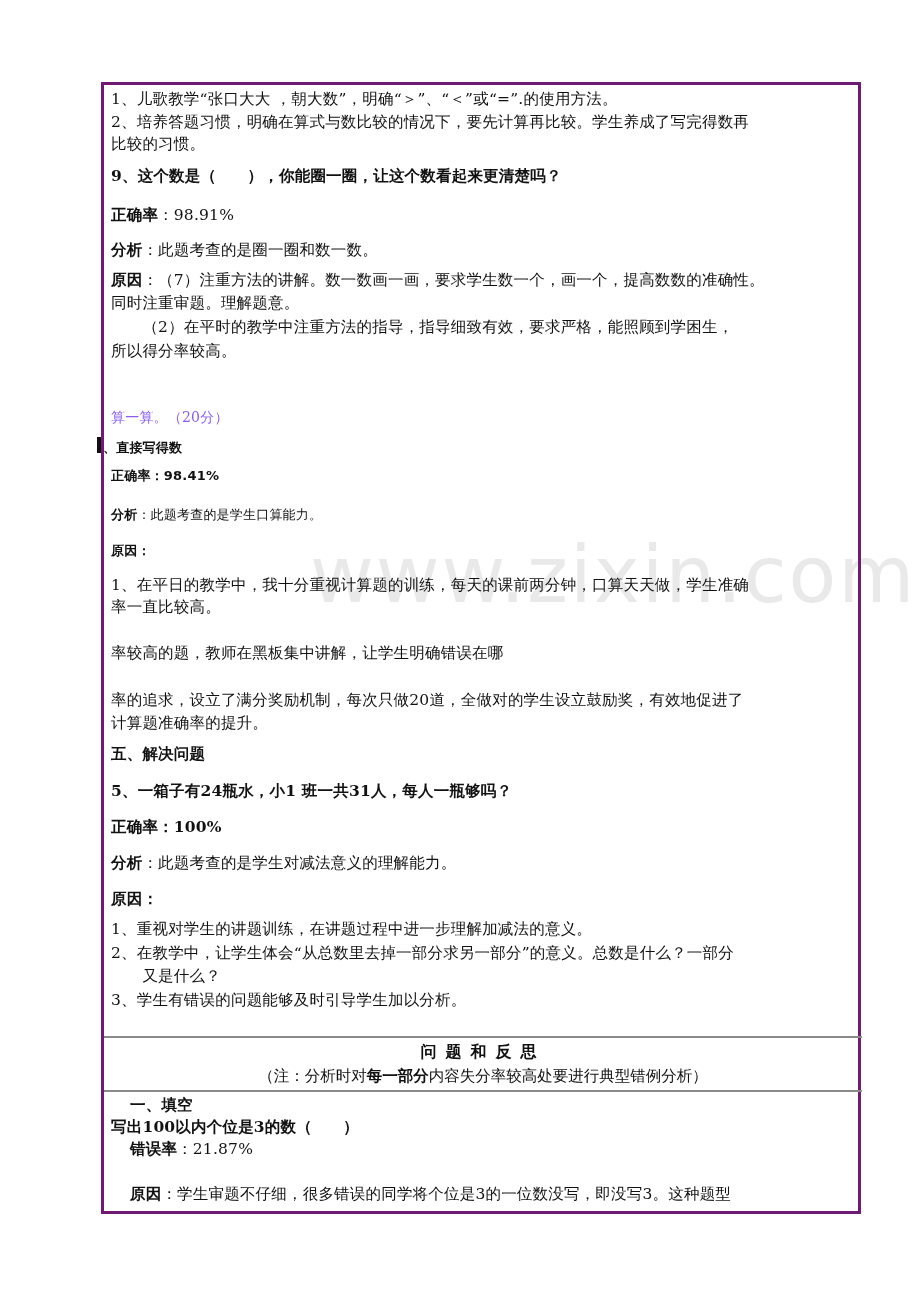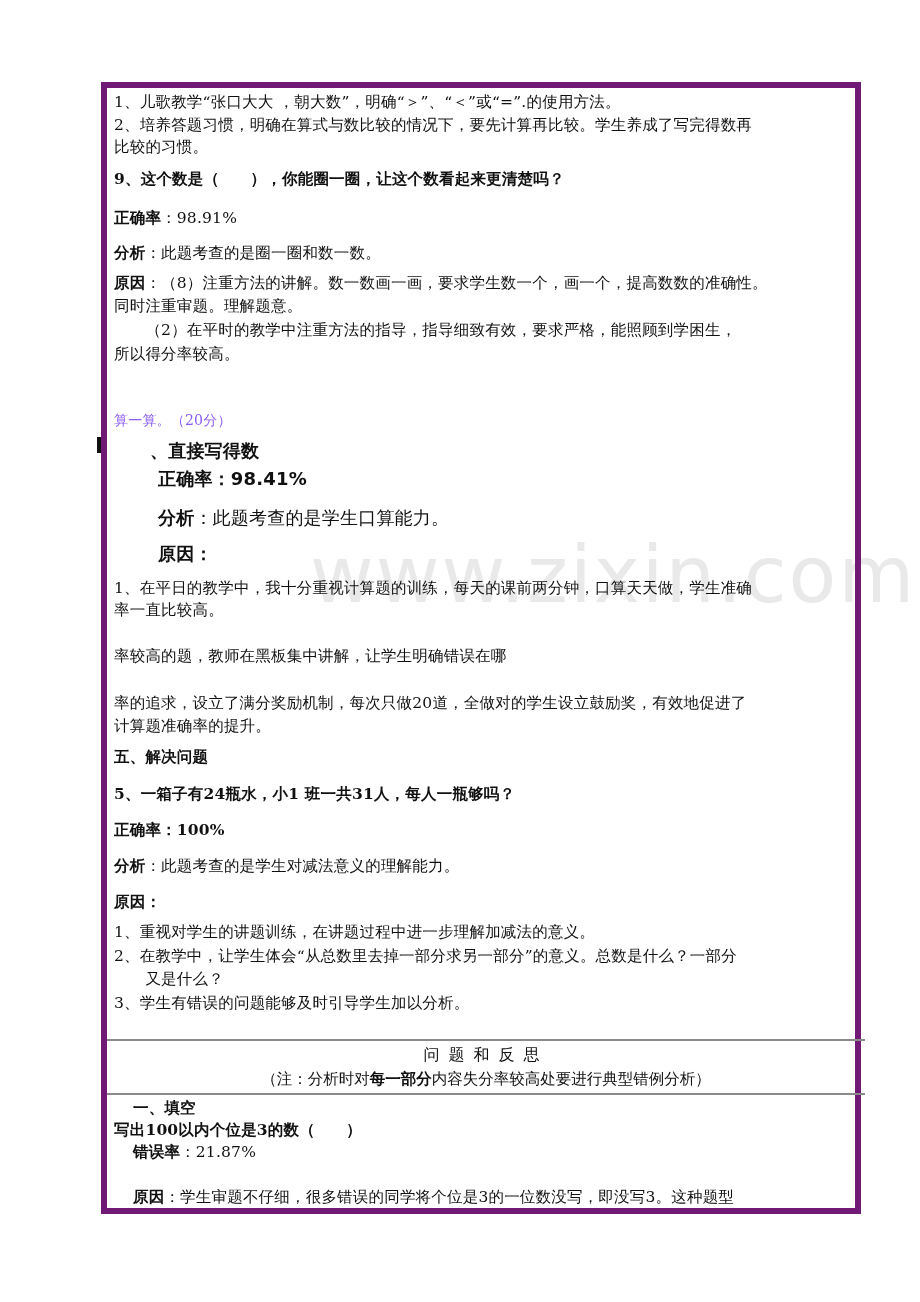--- a/index.html
+++ b/index.html
@@ -1,32 +1,32 @@
 <!DOCTYPE html>
 <html><head>
 <meta charset="utf-8">
 <style>
   html, body { margin:0; padding:0; background:#ffffff; }
   body { width:920px; height:1302px; position:relative; overflow:hidden;
          font-family:"DejaVu Serif","Liberation Serif",serif; color:#111; }
   .table { position:absolute; left:101px; top:82px; width:760px; height:1132px;
-           border:6px solid #701a75; box-sizing:border-box; }
+           border:3px solid #701a75; box-sizing:border-box; }
   .cell1 { position:absolute; left:0; top:0; width:758px; height:951px; }
   .divider { position:absolute; left:0; width:758px; height:0; border-top:2px solid #8a8a8a; }
   .cell2 { position:absolute; left:0; top:953px; width:758px; height:52px; text-align:center; }
   .cell3 { position:absolute; left:0; top:1007px; width:758px; height:156px; }
   .ln { position:absolute; left:7px; font-size:15.5px; line-height:20px; white-space:nowrap; letter-spacing:0.2px; }
   .b { font-weight:bold; }
-  .big { font-size:18px;margin-left:44px; }
+  .big { font-size:13px; }
   .sans { font-family:"DejaVu Sans","Liberation Sans",sans-serif; }
   .gray { color:#8b5cf6; }
   .watermark { position:absolute; left:310px; top:530px; font-family:"DejaVu Sans","Liberation Sans",sans-serif;
                font-size:78px; color:#e9e9e9; letter-spacing:2px; white-space:nowrap; pointer-events:none; z-index:0; }
   .content { position:relative; z-index:1; }
-  .title2 { position:absolute; left:0; width:758px; top:4px; font-size:16px; font-weight:normal; letter-spacing:9px; text-align:center; }
+  .title2 { position:absolute; left:0; width:758px; top:4px; font-size:16px; font-weight:bold; letter-spacing:9px; text-align:center; }
   .note2 { position:absolute; left:0; width:758px; top:28px; font-size:15.5px; }
   .stray { position:absolute; left:97px; top:437px; font-size:16px; font-weight:bold; width:4px; height:16px; background:#111; }
 </style>
 </head>
 <body>
 
 <div class="watermark">www.zixin.com.cn</div>
 
 <div class="table content">
 
@@ -37,21 +37,21 @@
 
     <div class="ln b" style="top:81px">9、这个数是（　　），你能圈一圈，让这个数看起来更清楚吗？</div>
 
     <div class="ln" style="top:120px">
       <span class="b">正确率</span><span>：98.91%</span>
     </div>
     <div class="ln" style="top:155px">
       <span class="b">分析</span><span>：此题考查的是圈一圈和数一数。</span>
     </div>
     <div class="ln" style="top:185px">
-      <span class="b">原因</span><span>：（8）注重方法的讲解。数一数画一画，要求学生数一个，画一个，提高数数的准确性。</span>
+      <span class="b">原因</span><span>：（7）注重方法的讲解。数一数画一画，要求学生数一个，画一个，提高数数的准确性。</span>
     </div>
     <div class="ln" style="top:208px">同时注重审题。理解题意。</div>
     <div class="ln" style="top:232px">　　（2）在平时的教学中注重方法的指导，指导细致有效，要求严格，能照顾到学困生，</div>
     <div class="ln" style="top:256px">所以得分率较高。</div>
 
     <div class="ln gray" style="top:322px; font-size:14px">算一算。（20分）</div>
     <div class="ln b sans big" style="top:353px; left:-1px">、直接写得数</div>
     <div class="ln sans big" style="top:381px">
       <span class="b">正确率</span><span class="b">：98.41%</span>
     </div>

